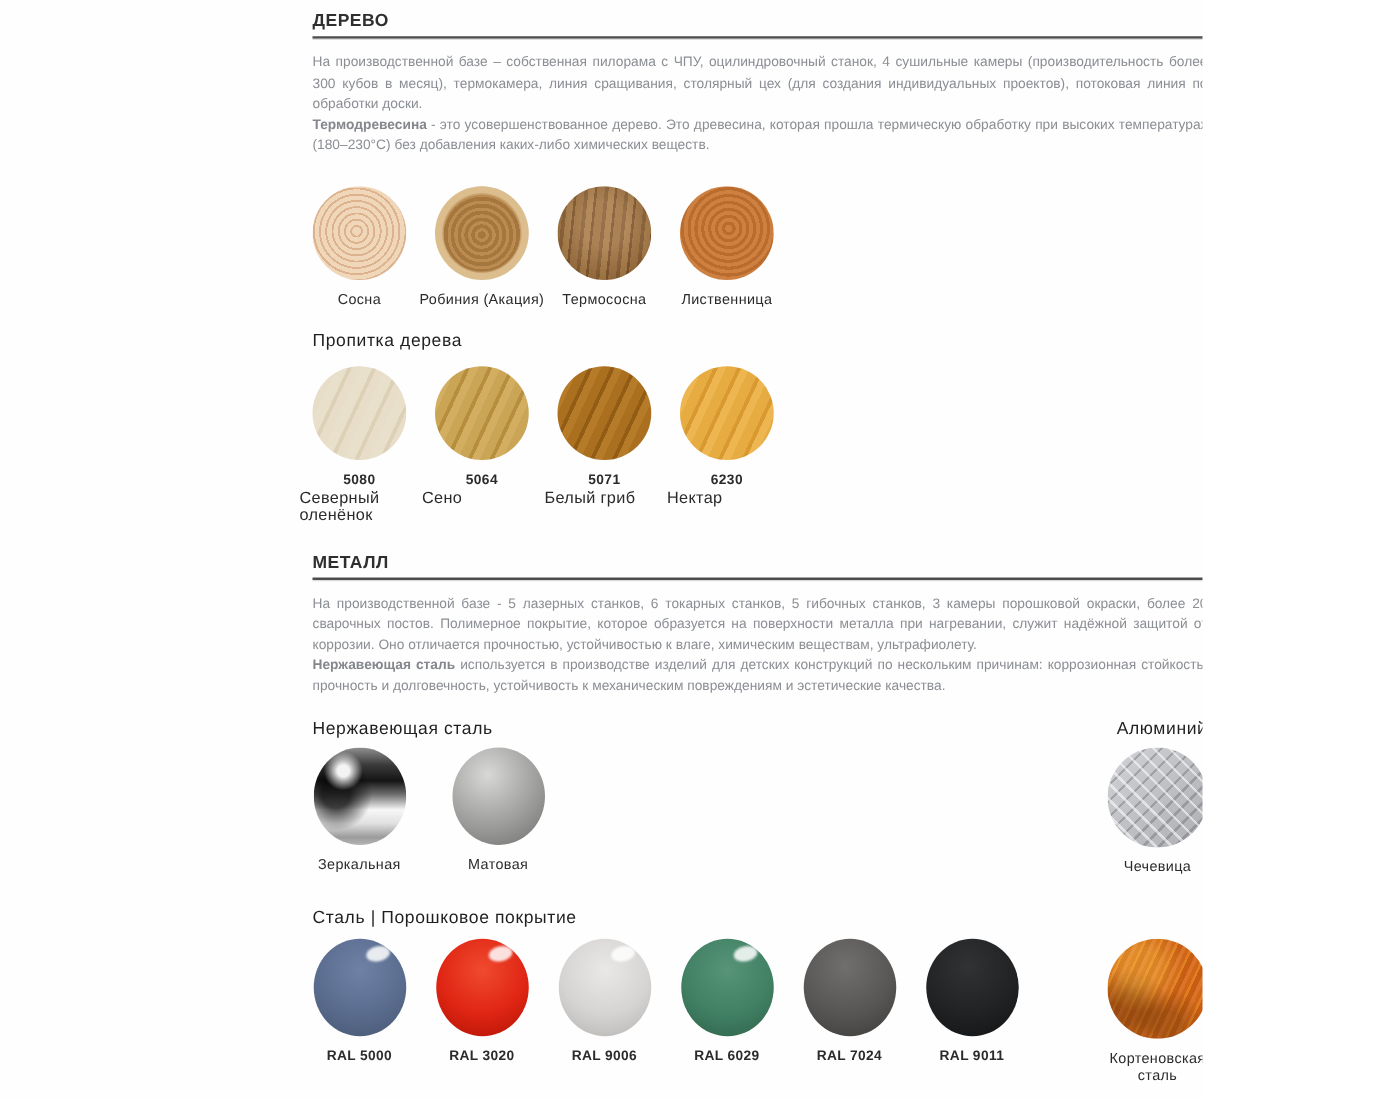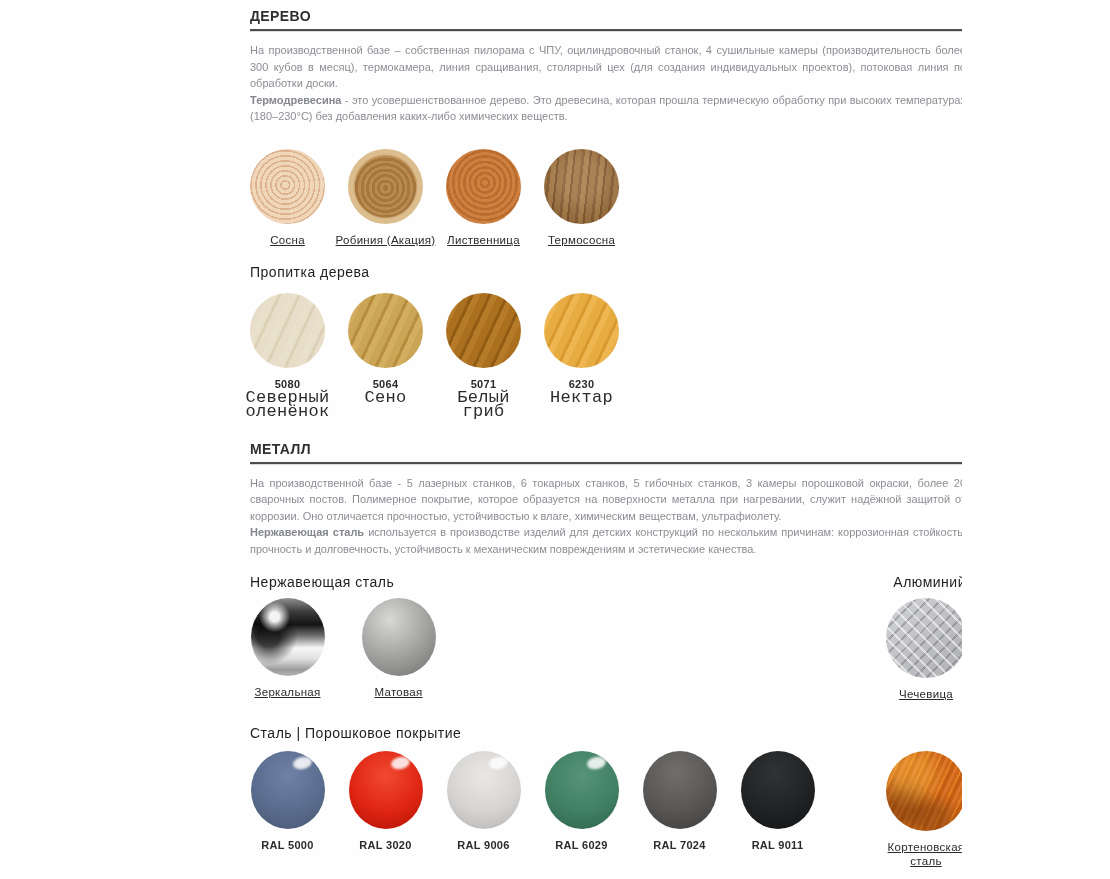--- a/index.html
+++ b/index.html
@@ -25,25 +25,25 @@
     text-align:justify;
   }
   .para b{font-weight:bold;color:#84878c;}
 
   
   .row{display:flex;align-items:flex-start;}
   .swatch{display:flex;flex-direction:column;align-items:center;width:75px;flex:0 0 auto;}
   .gap23{gap:23px;}
   .cap{
     margin-top:9px;font-size:11.5px;line-height:14px;color:#2b2b2b;
-    letter-spacing:.3px;text-align:center;white-space:nowrap;text-decoration:underline;
+    letter-spacing:.3px;text-align:center;white-space:nowrap;
   }
   .cap-wrap{white-space:normal;width:96px;margin-left:-10px;margin-right:-10px;}
   .cap-code{font-weight:bold;white-space:nowrap;margin-top:9px;font-size:11px;line-height:14px;color:#2b2b2b;letter-spacing:.3px;text-align:center;}
-  .cap-sub{font-size:17px;line-height:14px;color:#2b2b2b;letter-spacing:.3px;text-align:center;font-family:Liberation Mono, monospace;}
+  .cap-sub{font-size:13px;line-height:14px;color:#2b2b2b;letter-spacing:.3px;text-align:left;}
 
   .circle{width:75px;height:75px;border-radius:50%;flex:0 0 auto;}
   .ball{width:74px;height:78px;border-radius:50%;flex:0 0 auto;}
 
   
   .sw-sosna{
     background:
       radial-gradient(circle at 47% 47%, rgba(0,0,0,0) 0 85%, #d9af89 88% 95%, #c69a74 96% 100%),
       repeating-radial-gradient(circle at 47% 48%, #f0d7ba 0 3.5px, #ddb38f 3.5px 5px);
   }
@@ -133,26 +133,26 @@
       <div class="row gap23 mt24">
         <div class="swatch">
           <div class="circle sw-sosna"></div>
           <div class="cap">Сосна</div>
         </div>
         <div class="swatch">
           <div class="circle sw-robinia"></div>
           <div class="cap">Робиния (Акация)</div>
         </div>
         <div class="swatch">
+          <div class="circle sw-thermo"></div>
+          <div class="cap">Термососна</div>
+        </div>
+        <div class="swatch">
           <div class="circle sw-larch"></div>
           <div class="cap">Лиственница</div>
-        </div>
-        <div class="swatch">
-          <div class="circle sw-thermo"></div>
-          <div class="cap">Термососна</div>
         </div>
       </div>
 
       <h2 class="sub-title mt16">Пропитка дерева</h2>
 
       <div class="row gap23 mt14">
         <div class="swatch">
           <div class="circle sw-5080"></div>
           <div class="cap-code">5080</div>
           <div class="cap-sub cap-wrap">Северный оленёнок</div>

